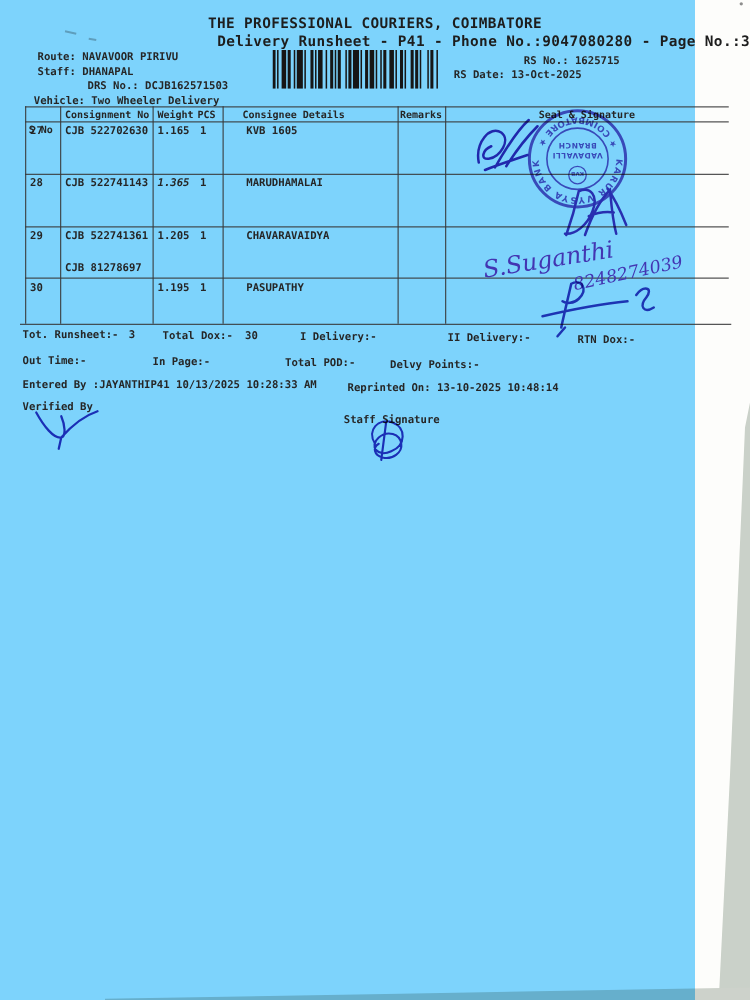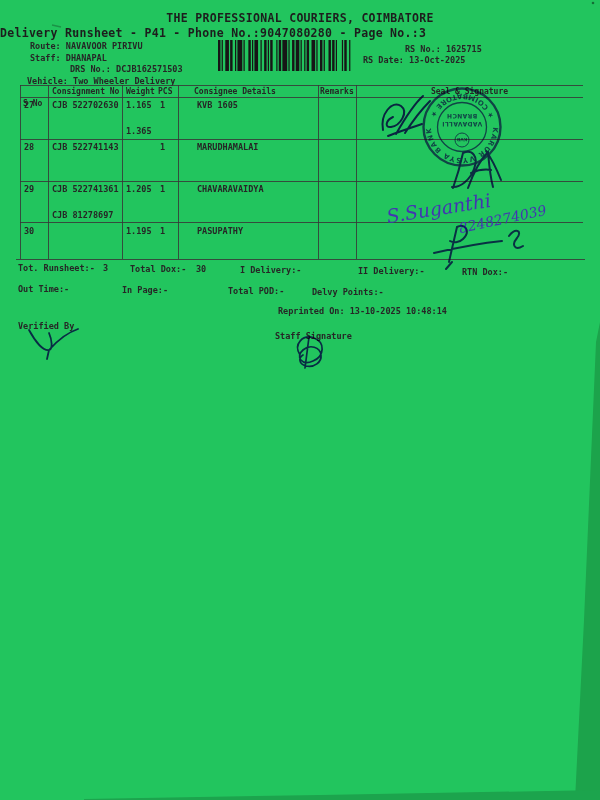--- a/index.html
+++ b/index.html
@@ -1,35 +1,35 @@
 <!DOCTYPE html>
 <html><head>
 <meta charset="utf-8">
 <style>
   html,body{margin:0;padding:0;}
   body{width:600px;height:800px;background:#fdfdfb;overflow:hidden;}
-  .page{position:relative;width:600px;height:800px;background:#22c55e;
+  .page{position:relative;width:556px;height:800px;background:#7dd3fc;
         font-family:"DejaVu Sans Mono","Liberation Mono",monospace;color:#232323;}
   .t{position:absolute;white-space:pre;font-weight:bold;font-size:8.5px;line-height:10px;color:#262626;}
   .title{font-size:11.5px;letter-spacing:.3px;color:#1d1d1d;}
   .hdr{font-size:8px;}
   .vl{position:absolute;width:1px;background:rgba(55,55,55,.85);}
   .hl{position:absolute;height:1px;background:rgba(55,55,55,.85);}
   .hand{position:absolute;font-family:"DejaVu Serif","Liberation Serif",serif;
         font-style:italic;color:#4335b2;white-space:pre;}
   svg text{font-family:"DejaVu Sans","Liberation Sans",sans-serif;}
   .ink{position:absolute;left:0;top:0;mix-blend-mode:multiply;}
 </style>
 </head>
 <body>
 
 <div class="page">
 
   <div class="t title" style="left:0;top:13;width:600px;text-align:center;top:13px;">THE PROFESSIONAL COURIERS, COIMBATORE</div>
-  <div class="t title" style="left:0;top:28px;width:600px;text-align:left;">Delivery Runsheet - P41 - Phone No.:9047080280 - Page No.:3</div>
+  <div class="t title" style="left:0;top:28px;width:600px;text-align:right;">Delivery Runsheet - P41 - Phone No.:9047080280 - Page No.:3</div>
 
   <div class="t" style="left:30px;top:41px;"><span>Route:</span> <span>NAVAVOOR PIRIVU</span></div>
   <div class="t" style="left:30px;top:53px;"><span>Staff:</span> <span>DHANAPAL</span></div>
   <div class="t" style="left:30px;top:64px;margin-left:40px;"><span>DRS No.:</span> <span>DCJB162571503</span></div>
   <div class="t" style="left:27px;top:76px;"><span>Vehicle:</span> <span>Two Wheeler Delivery</span></div>
 
   <div style="position:absolute;left:218px;top:40px;">
     <svg width="136" height="31" viewBox="0 0 136 31">
         <rect x="0.00" y="0" width="2.43" height="31" fill="#161616"></rect>
         <rect x="3.64" y="0" width="1.21" height="31" fill="#161616"></rect>
@@ -60,21 +60,21 @@
         <rect x="105.64" y="0" width="1.21" height="31" fill="#161616"></rect>
         <rect x="110.50" y="0" width="2.43" height="31" fill="#161616"></rect>
         <rect x="114.14" y="0" width="2.43" height="31" fill="#161616"></rect>
         <rect x="117.79" y="0" width="1.21" height="31" fill="#161616"></rect>
         <rect x="123.86" y="0" width="1.21" height="31" fill="#161616"></rect>
         <rect x="126.29" y="0" width="2.43" height="31" fill="#161616"></rect>
         <rect x="131.14" y="0" width="1.21" height="31" fill="#161616"></rect>
       </svg>
   </div>
 
-  <div class="t" style="left:357px;top:44px;padding-left:48px;"><span>RS No.:</span> <span>1625715</span></div>
+  <div class="t" style="left:371px;top:44px;padding-left:48px;"><span>RS No.:</span> <span>1625715</span></div>
   <div class="t" style="left:363px;top:55px;"><span>RS Date:</span> <span>13-Oct-2025</span></div>
 
   <div>
     <div class="hl" style="left:20px;top:85px;width:563px;"></div>
     <div class="hl" style="left:20px;top:97px;width:563px;"></div>
     <div class="hl" style="left:20px;top:139px;width:563px;"></div>
     <div class="hl" style="left:20px;top:181px;width:563px;"></div>
     <div class="hl" style="left:20px;top:222px;width:563px;"></div>
     <div class="hl" style="left:16px;top:259px;width:569px;"></div>
     <div class="vl" style="left:20px;top:85px;height:174px;"></div>
@@ -96,21 +96,21 @@
       <div class="t" style="left:24px;top:100px;">27</div>
       <div class="t" style="left:52px;top:100px;">CJB 522702630</div>
       <div class="t" style="left:126px;top:100px;">1.165</div>
       <div class="t" style="left:160px;top:100px;">1</div>
       <div class="t" style="left:197px;top:100px;">KVB 1605</div>
     </div>
 
     <div>
       <div class="t" style="left:24px;top:142px;">28</div>
       <div class="t" style="left:52px;top:142px;">CJB 522741143</div>
-      <div class="t" style="left:126px;top:126px;">1.365</div>
+      <div class="t" style="left:126px;top:142px;font-style:italic;">1.365</div>
       <div class="t" style="left:160px;top:142px;">1</div>
       <div class="t" style="left:197px;top:142px;">MARUDHAMALAI</div>
     </div>
 
     <div>
       <div class="t" style="left:24px;top:184px;">29</div>
       <div class="t" style="left:52px;top:184px;">CJB 522741361</div>
       <div class="t" style="left:126px;top:184px;">1.205</div>
       <div class="t" style="left:160px;top:184px;">1</div>
       <div class="t" style="left:197px;top:184px;">CHAVARAVAIDYA</div>
@@ -131,20 +131,21 @@
   <div class="t" style="left:196px;top:264px;">30</div>
   <div class="t" style="left:240px;top:265px;">I Delivery:-</div>
   <div class="t" style="left:358px;top:266px;">II Delivery:-</div>
   <div class="t" style="left:462px;top:267px;">RTN Dox:-</div>
 
   <div class="t" style="left:18px;top:284px;">Out Time:-</div>
   <div class="t" style="left:122px;top:285px;">In Page:-</div>
   <div class="t" style="left:228px;top:286px;">Total POD:-</div>
   <div class="t" style="left:312px;top:287px;">Delvy Points:-</div>
 
+  <div class="t" style="left:18px;top:303px;">Entered By :JAYANTHIP41 10/13/2025 10:28:33 AM</div>
   <div class="t" style="left:278px;top:306px;">Reprinted On: 13-10-2025 10:48:14</div>
 
   <div class="t" style="left:18px;top:321px;">Verified By</div>
   <div class="t" style="left:275px;top:331px;">Staff Signature</div>
 
   <div class="hand" style="left:386px;top:197px;font-size:19px;transform:rotate(-9deg);">S.Suganthi</div>
   <div class="hand" style="left:458px;top:211px;font-size:14px;transform:rotate(-12deg);">8248274039</div>
 
   <svg class="ink" width="600" height="800" viewBox="0 0 600 800">
     <defs>

